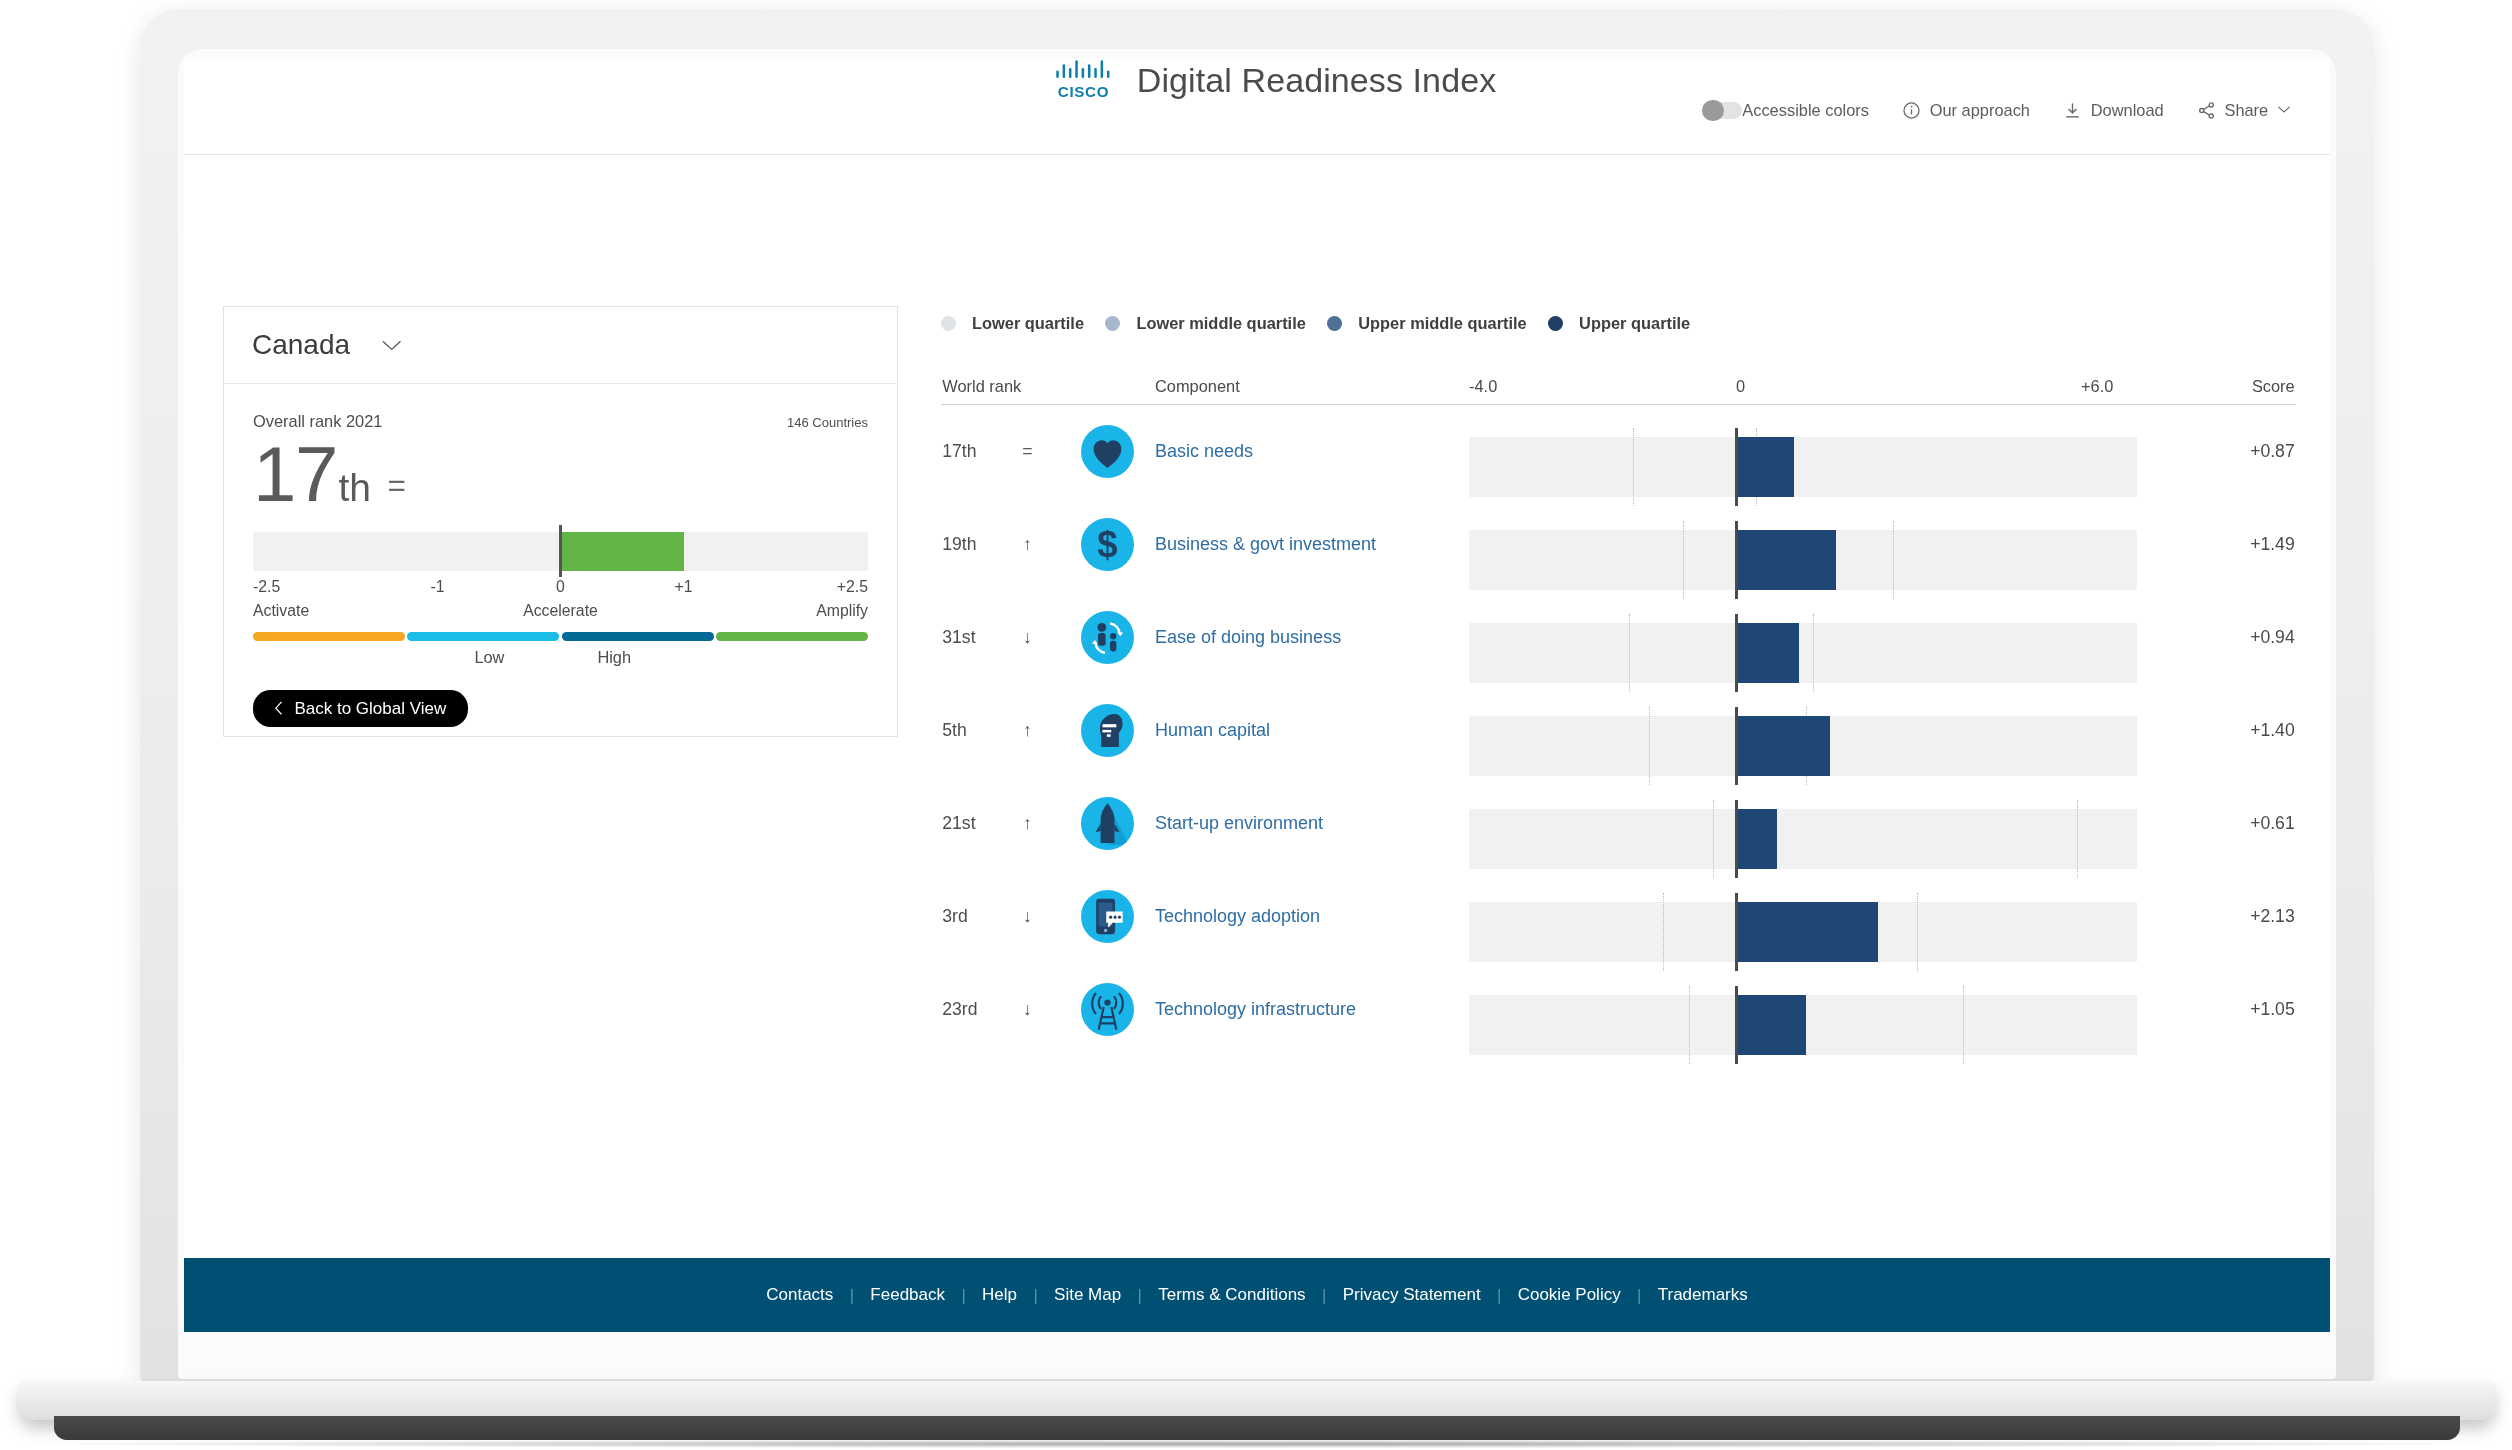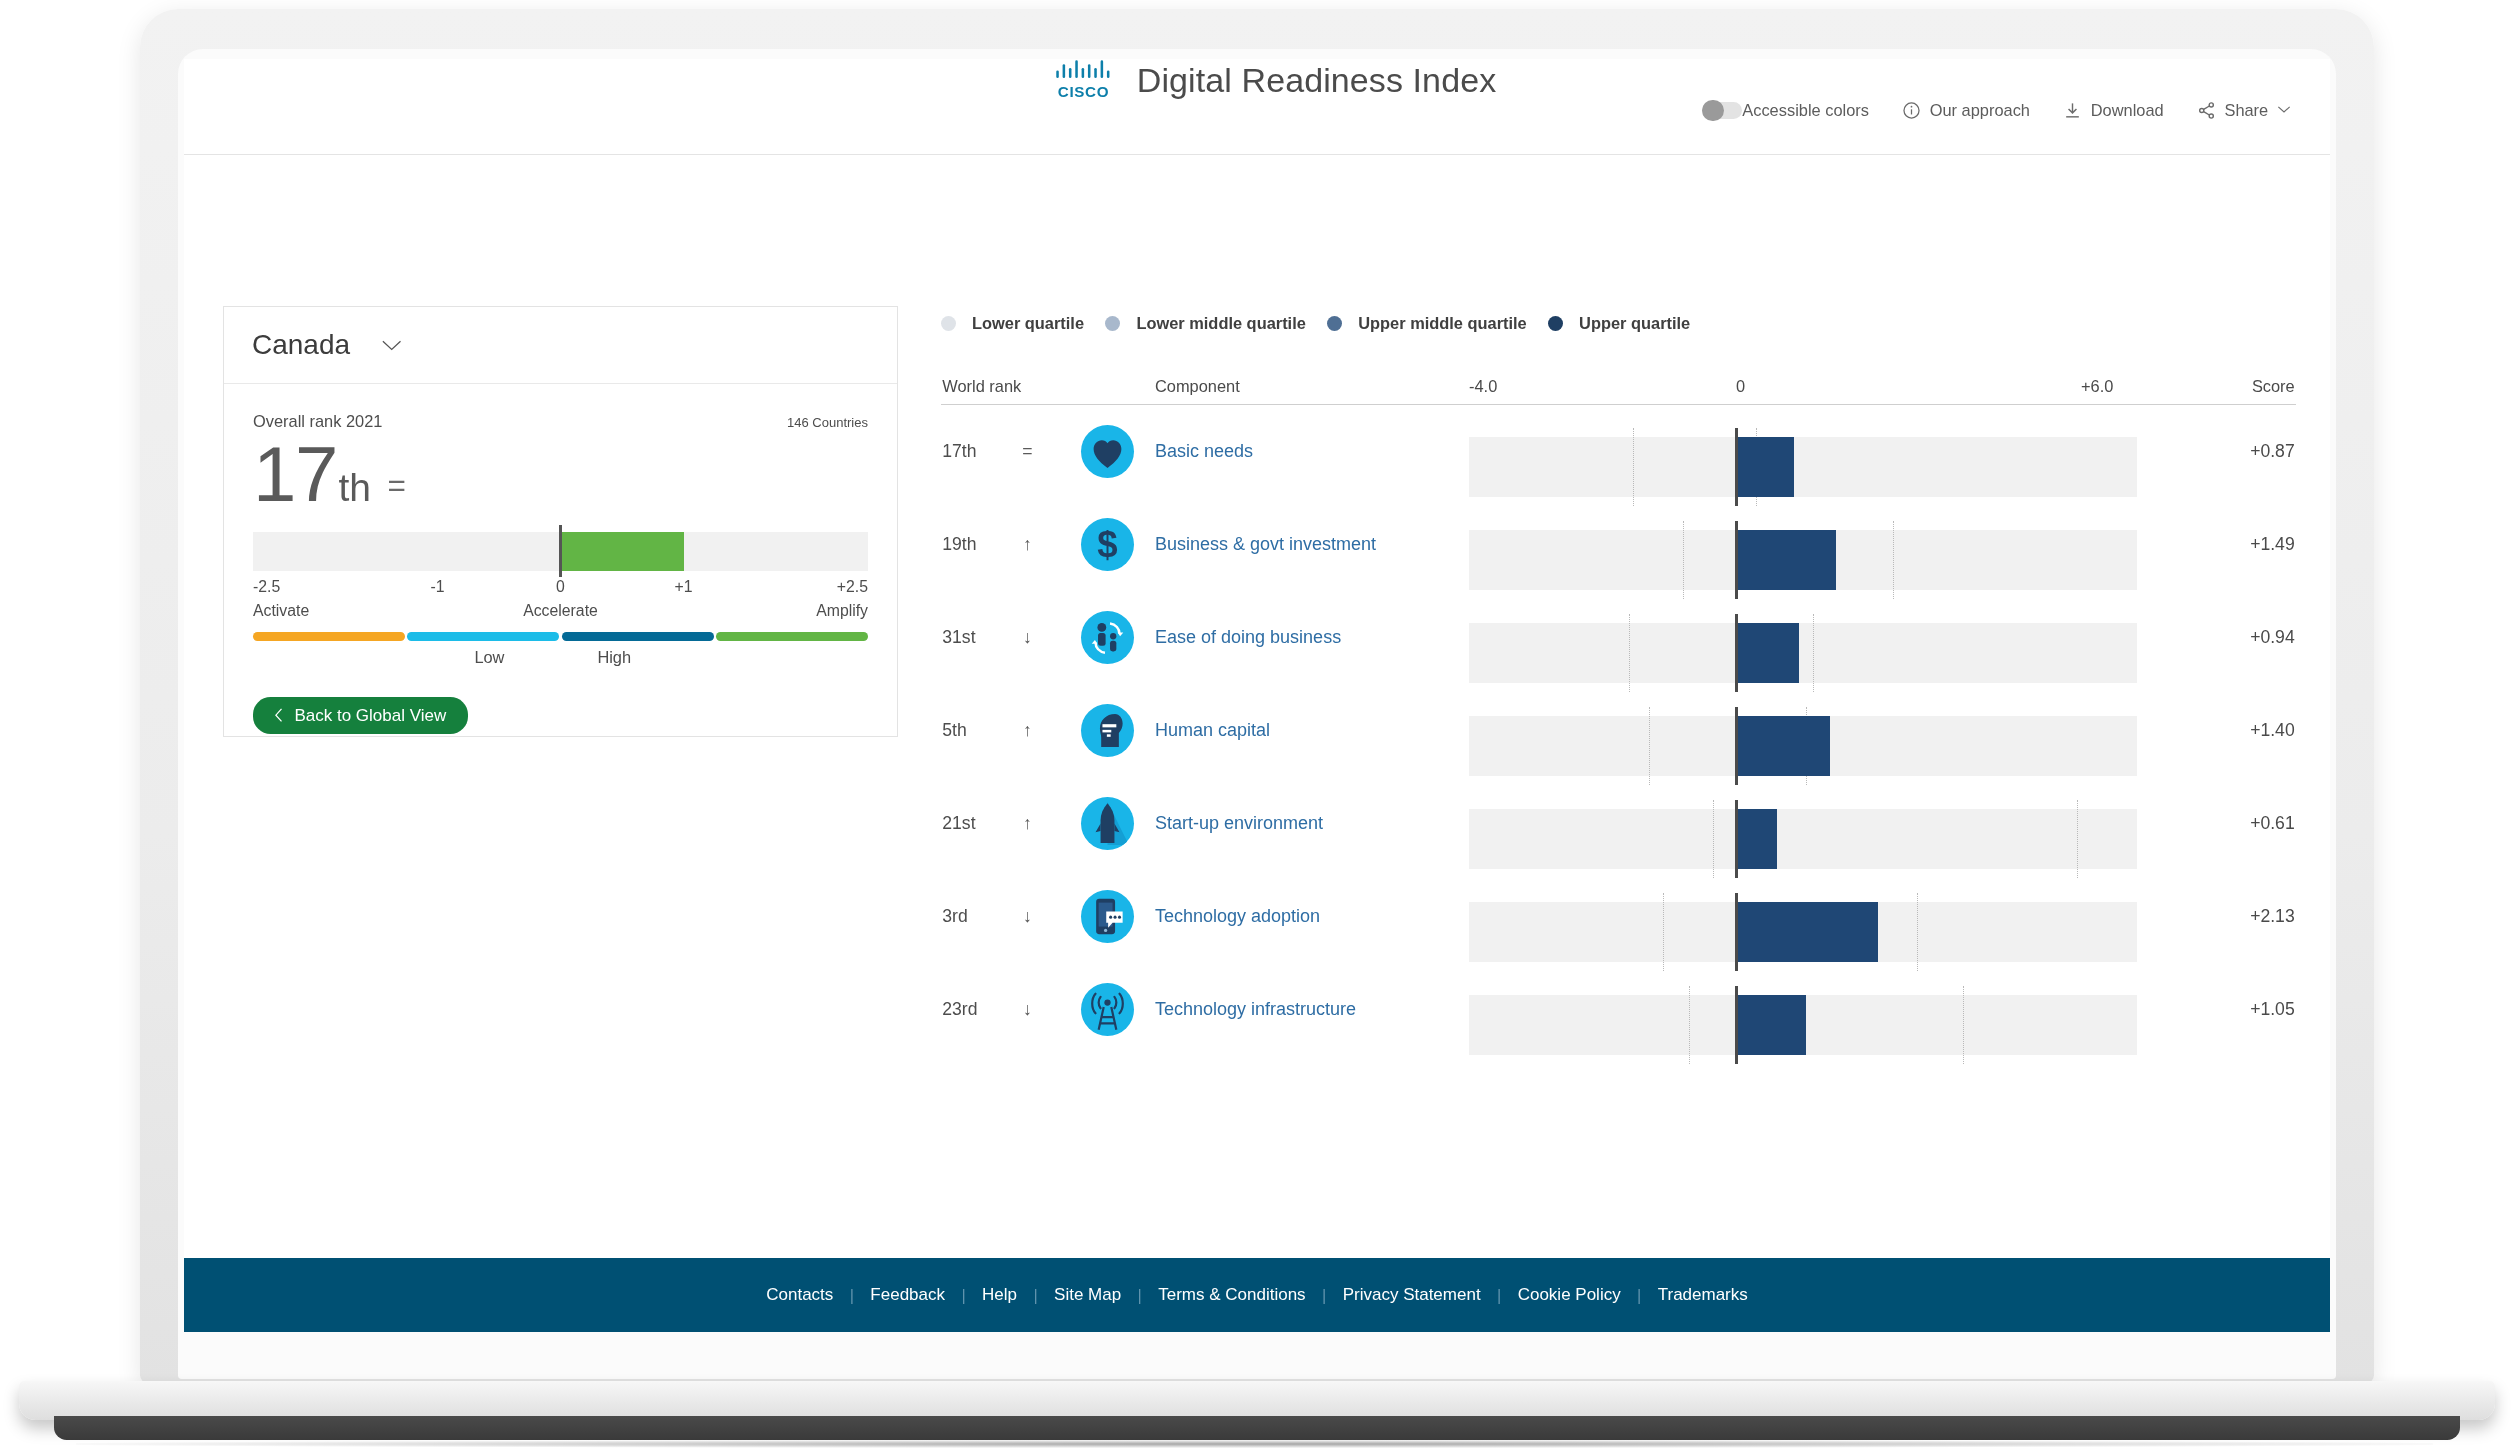--- a/index.html
+++ b/index.html
@@ -143,23 +143,23 @@
     position: absolute; font-size: 15.8px; color: #4d4d4d; white-space: nowrap;
   }
   .gauge-names { position: relative; height: 21.4px; margin-top: 2.5px; }
 
   .legend-bar { display: flex; gap: 2.5px; margin-top: 8.8px; }
   .legend-bar div { height: 8.8px; border-radius: 4.4px; }
   .lowhigh { position: relative; height: 21.4px; margin-top: 6.3px; }
   .lowhigh span { position: absolute; font-size: 16.4px; color: #4d4d4d; }
 
   .back-btn {
-    margin-top: 28px;
+    margin-top: 21px;
     display: inline-flex; align-items: center; gap: 10px;
-    background: #15803d; color: #fff;
+    background: #000000; color: #fff;
     border-radius: 17.6px; padding: 8.8px 21.4px;
     font-size: 17px; cursor: pointer;
   }
   .back-chev { width: 10px; height: 16.4px; display:block; flex:none; }
 
   
   .chart-area {
     position: absolute; left: 757px; top: 247px;
     width: 1355px;
   }

